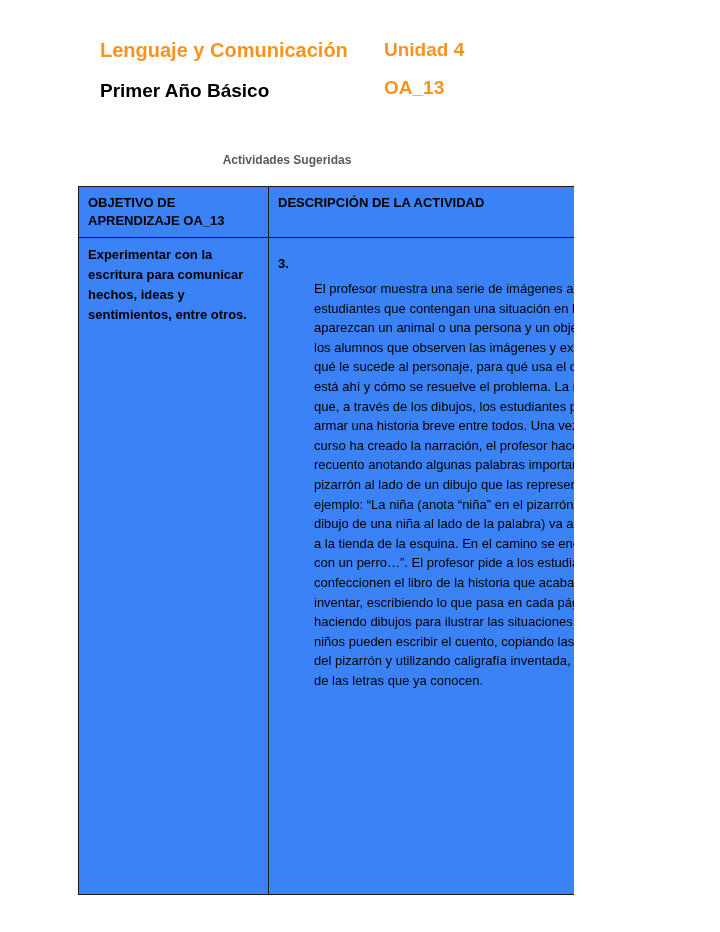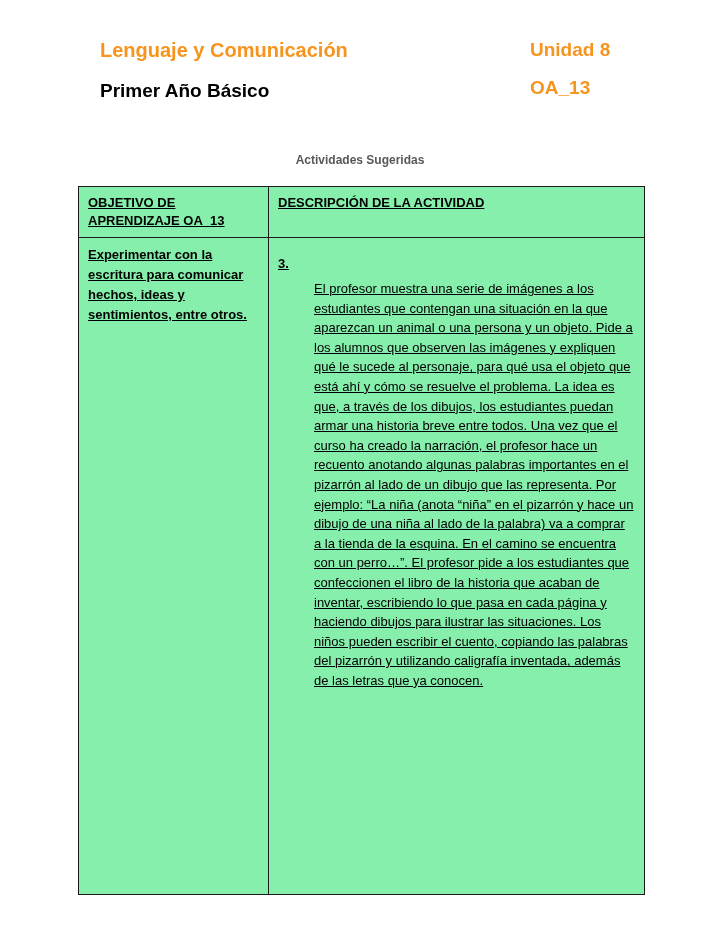--- a/index.html
+++ b/index.html
@@ -5,21 +5,21 @@
     * { margin: 0; padding: 0; box-sizing: border-box; }
     html, body {
       width: 720px;
       height: 932px;
       background: #ffffff;
       font-family: "Liberation Sans", sans-serif;
       color: #000000;
     }
     .page {
       position: relative;
-      width: 720px;
+      width: 574px;
       height: 932px;
       background: #ffffff;
       padding-top: 38px;
       overflow: hidden;
     }
     .doc-header {
       display: flex;
       justify-content: space-between;
       align-items: flex-start;
       padding: 0 98px 0 100px;
@@ -56,22 +56,21 @@
       color: #58595B;
       font-size: 12px;
       font-weight: bold;
     }
 
     .doc-table {
       margin-top: 19px;
       margin-left: 78px;
       width: 567px;
       border: 1px solid #1a1a1a;
-      background: #86efac;
-      text-decoration: underline;
+      background: #3b82f6;
     }
     .trow { display: flex; align-items: stretch; }
     .trow.head-row { border-bottom: 1px solid #1a1a1a; }
     .tcell {
       padding: 7px 9px;
       font-size: 13px;
     }
     .col1 {
       width: 190px;
       border-right: 1px solid #1a1a1a;
@@ -114,21 +113,21 @@
 <body>
 
 <div class="page">
 
   <div class="doc-header">
     <div class="left-block">
       <div class="subject">Lenguaje y Comunicación</div>
       <div class="grade">Primer Año Básico</div>
     </div>
     <div class="right-block">
-      <div class="unit">Unidad 8</div>
+      <div class="unit">Unidad 4</div>
       <div class="oa">OA_13</div>
     </div>
   </div>
 
   <div class="page-title">Actividades Sugeridas</div>
 
   <div class="doc-table">
     <div class="trow head-row">
       <div class="tcell col1 th-cell">
         <span class="th-text">OBJETIVO DE APRENDIZAJE OA_13</span>

